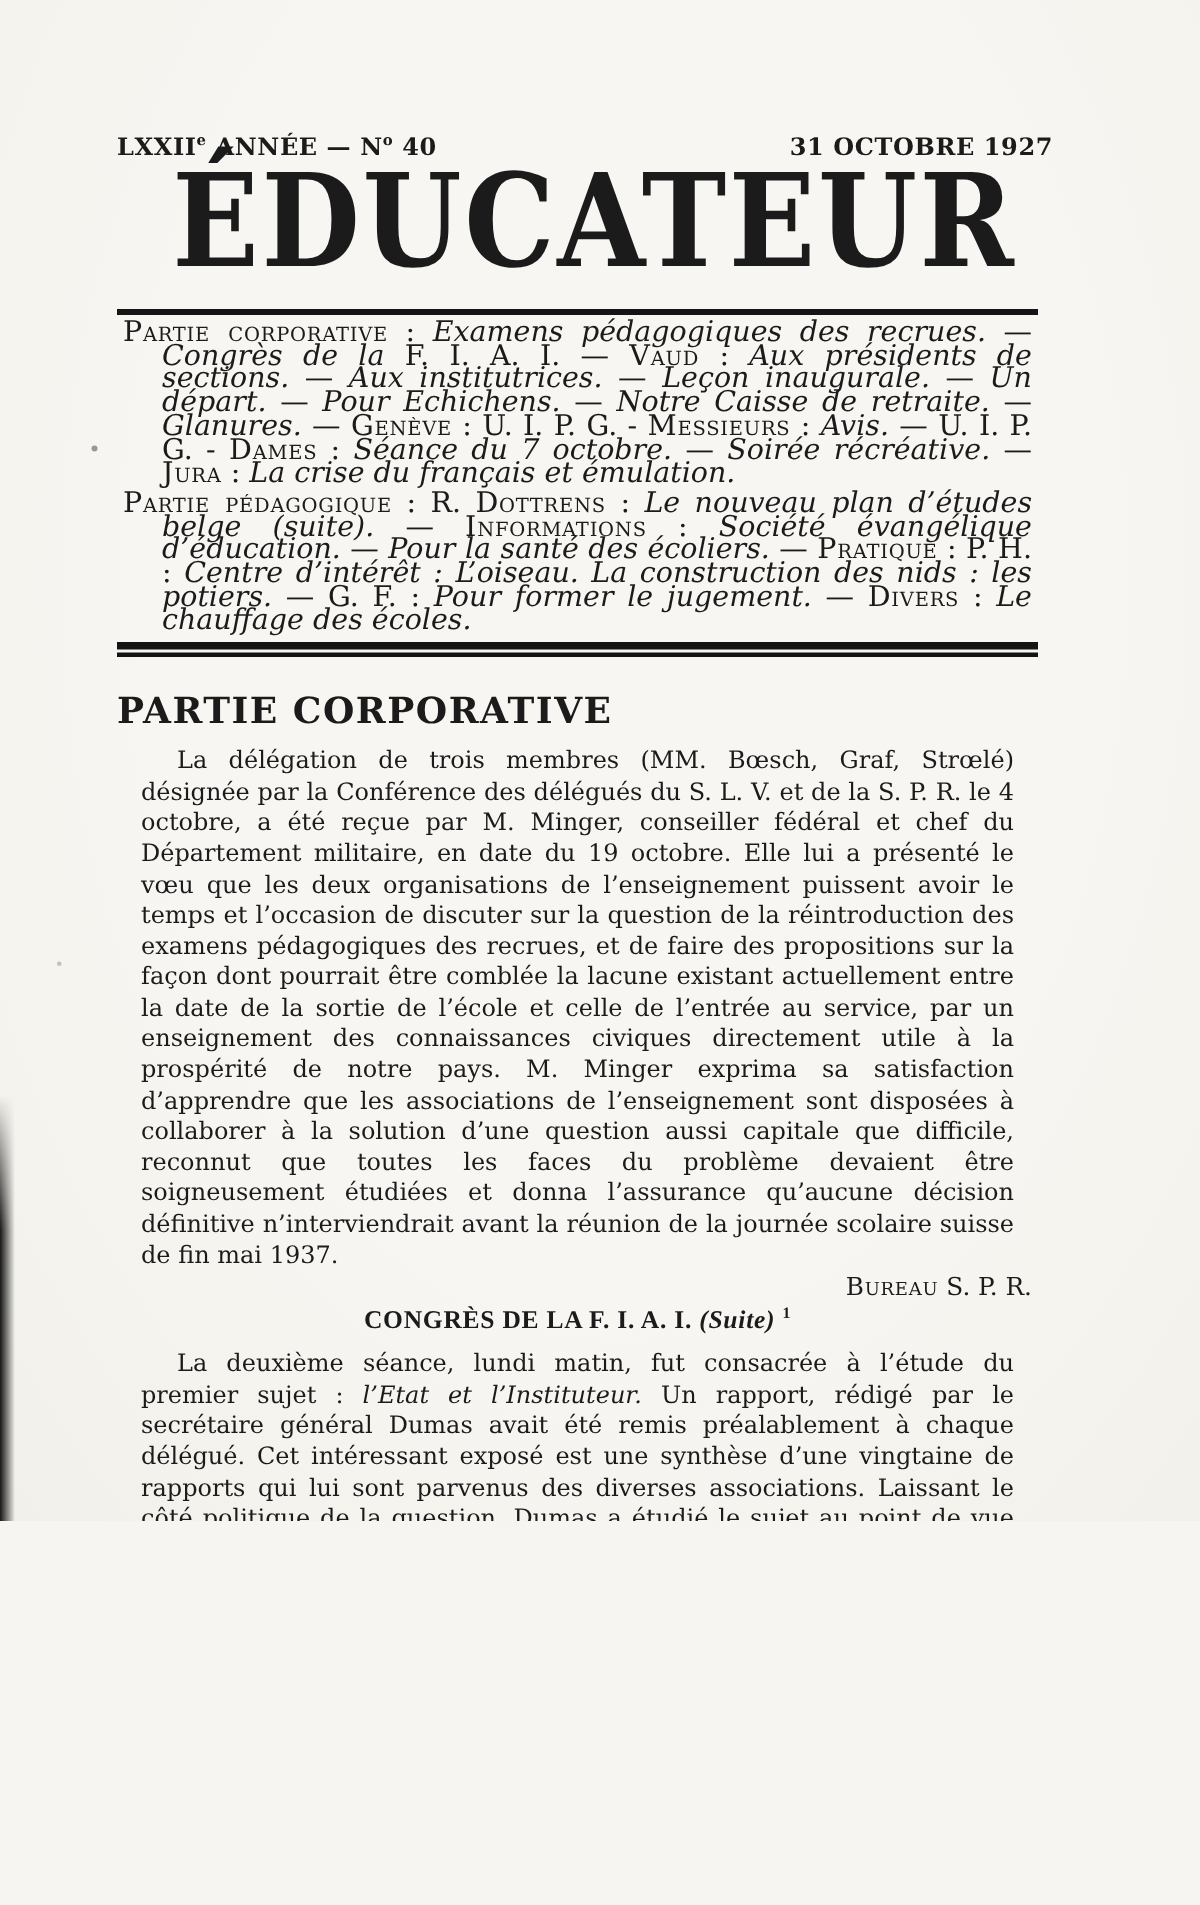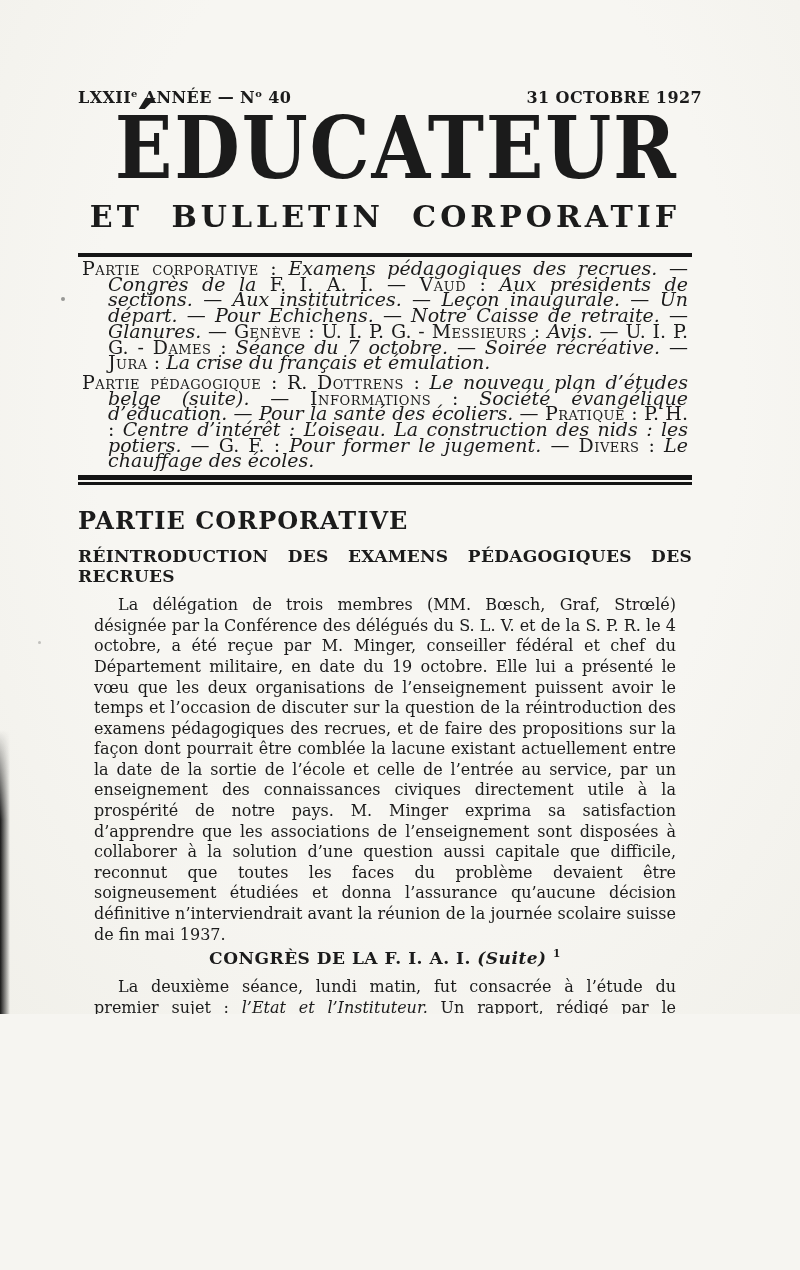--- a/index.html
+++ b/index.html
@@ -60,21 +60,21 @@
 
   
   .section-title{margin:21px 0 0;font-size:24px;font-weight:700;letter-spacing:1px;}
   .article-title{
     margin:11px 0 0;font-size:17px;font-weight:700;letter-spacing:.3px;
     text-align:justify;text-align-last:justify;
   }
   .body-par{margin:9px 16px 0;font-size:16px;line-height:20.6px;text-align:justify;}
   .indent{text-indent:24px;}
   .signature{margin:1px 4px 0 0;font-size:16.5px;text-align:right;}
-  .subarticle-title{margin:3px 0 0;font-size:17px;font-weight:700;text-align:center;letter-spacing:.5px;}
+  .subarticle-title{margin:3px 0 0;font-size:17px;font-weight:700;text-align:center;letter-spacing:.5px;font-family:Liberation Serif, serif;}
   .footnote{margin:33px 0 0 14px;font-size:14.5px;}
 
   
   .seg-r{}
   .seg-i{font-style:italic;}
   .seg-sc{font-variant:small-caps;letter-spacing:.5px;}
   .seg-sup{vertical-align:super;font-size:.62em;line-height:0;}
 </style>
 </head>
 <body>
@@ -86,37 +86,36 @@
   <div class="speck s2"></div>
 
   <div class="content">
 
     <header>
       <div class="issue-row">
         <div class="issue-left"><span>LXXII</span><sup>e</sup><span> ANNÉE — N</span><sup>o</sup><span> 40</span></div>
         <div class="issue-right">31 OCTOBRE 1927</div>
       </div>
       <h1 class="title">ÉDUCATEUR</h1>
-      <div class="subtitle">ET BULLETIN CORPORATIF</div>
     </header>
 
     <div class="rule-single"></div>
 
     <section>
       <p class="sommaire-entry"><span class="seg-sc">Partie corporative</span><span class="seg-r"> : </span><span class="seg-i">Examens pédagogiques des recrues.</span><span class="seg-r"> — </span><span class="seg-i">Congrès de la</span><span class="seg-r"> F. I. A. I. — </span><span class="seg-sc">Vaud</span><span class="seg-r"> : </span><span class="seg-i">Aux présidents de sections.</span><span class="seg-r"> — </span><span class="seg-i">Aux institutrices.</span><span class="seg-r"> — </span><span class="seg-i">Leçon inaugurale.</span><span class="seg-r"> — </span><span class="seg-i">Un départ.</span><span class="seg-r"> — </span><span class="seg-i">Pour Echichens.</span><span class="seg-r"> — </span><span class="seg-i">Notre Caisse de retraite.</span><span class="seg-r"> — </span><span class="seg-i">Glanures.</span><span class="seg-r"> — </span><span class="seg-sc">Genève</span><span class="seg-r"> : U. I. P. G. - </span><span class="seg-sc">Messieurs</span><span class="seg-r"> : </span><span class="seg-i">Avis.</span><span class="seg-r"> — U. I. P. G. - </span><span class="seg-sc">Dames</span><span class="seg-r"> : </span><span class="seg-i">Séance du 7 octobre.</span><span class="seg-r"> — </span><span class="seg-i">Soirée récréative.</span><span class="seg-r"> — </span><span class="seg-sc">Jura</span><span class="seg-r"> : </span><span class="seg-i">La crise du français et émulation.</span></p>
       <p class="sommaire-entry"><span class="seg-sc">Partie pédagogique</span><span class="seg-r"> : R. </span><span class="seg-sc">Dottrens</span><span class="seg-r"> : </span><span class="seg-i">Le nouveau plan d’études belge (suite).</span><span class="seg-r"> — </span><span class="seg-sc">Informations</span><span class="seg-r"> : </span><span class="seg-i">Société évangélique d’éducation.</span><span class="seg-r"> — </span><span class="seg-i">Pour la santé des écoliers.</span><span class="seg-r"> — </span><span class="seg-sc">Pratique</span><span class="seg-r"> : P. H. : </span><span class="seg-i">Centre d’intérêt : L’oiseau. La construction des nids : les potiers.</span><span class="seg-r"> — G. F. : </span><span class="seg-i">Pour former le jugement.</span><span class="seg-r"> — </span><span class="seg-sc">Divers</span><span class="seg-r"> : </span><span class="seg-i">Le chauffage des écoles.</span></p>
     </section>
 
     <div class="rule-double"></div>
 
     <main>
       <h2 class="section-title">PARTIE CORPORATIVE</h2>
 
-      <h3 class="article-title">RÉINTRODUCTION DES EXAMENS PÉDAGOGIQUES DES RECRUES</h3>
       <p class="body-par indent">La délégation de trois membres (MM. Bœsch, Graf, Strœlé) désignée par la Conférence des délégués du S. L. V. et de la S. P. R. le 4 octobre, a été reçue par M. Minger, conseiller fédéral et chef du Département militaire, en date du 19 octobre. Elle lui a présenté le vœu que les deux organisations de l’enseignement puissent avoir le temps et l’occasion de discuter sur la question de la réintroduction des examens pédagogiques des recrues, et de faire des propositions sur la façon dont pourrait être comblée la lacune existant actuellement entre la date de la sortie de l’école et celle de l’entrée au service, par un enseignement des connaissances civiques directement utile à la prospérité de notre pays. M. Minger exprima sa satisfaction d’apprendre que les associations de l’enseignement sont disposées à collaborer à la solution d’une question aussi capitale que difficile, reconnut que toutes les faces du problème devaient être soigneusement étudiées et donna l’assurance qu’aucune décision définitive n’interviendrait avant la réunion de la journée scolaire suisse de fin mai 1937.</p>
+      <p class="signature"><span class="seg-sc">Bureau</span><span class="seg-r"> S. P. R.</span></p>
 
       <h4 class="subarticle-title"><span class="seg-r">CONGRÈS DE LA F. I. A. I. </span><span class="seg-i">(Suite)</span><span class="seg-r"> </span><span class="seg-sup">1</span></h4>
       <p class="body-par indent"><span class="seg-r">La deuxième séance, lundi matin, fut consacrée à l’étude du premier sujet : </span><span class="seg-i">l’Etat et l’Instituteur.</span><span class="seg-r"> Un rapport, rédigé par le secrétaire général Dumas avait été remis préalablement à chaque délégué. Cet intéressant exposé est une synthèse d’une vingtaine de rapports qui lui sont parvenus des diverses associations. Laissant le côté politique de la question, Dumas a étudié le sujet au point de vue juridique et administratif et a résumé objectivement les renseignements qu’il reçut. Ces rapports constituent une documentation unique et de premier ordre sur la situation de l’instituteur dans le monde. Il serait heureux que nos moyens financiers nous permissent de les publier en un volume.</span></p>
 
       <p class="footnote"><span class="seg-sup">1</span><span class="seg-r"> Voir </span><span class="seg-i">Bulletin</span><span class="seg-r"> N</span><span class="seg-sup">o</span><span class="seg-r"> 38, 17 octobre.</span></p>
     </main>
 
   </div>
 </div>
 

